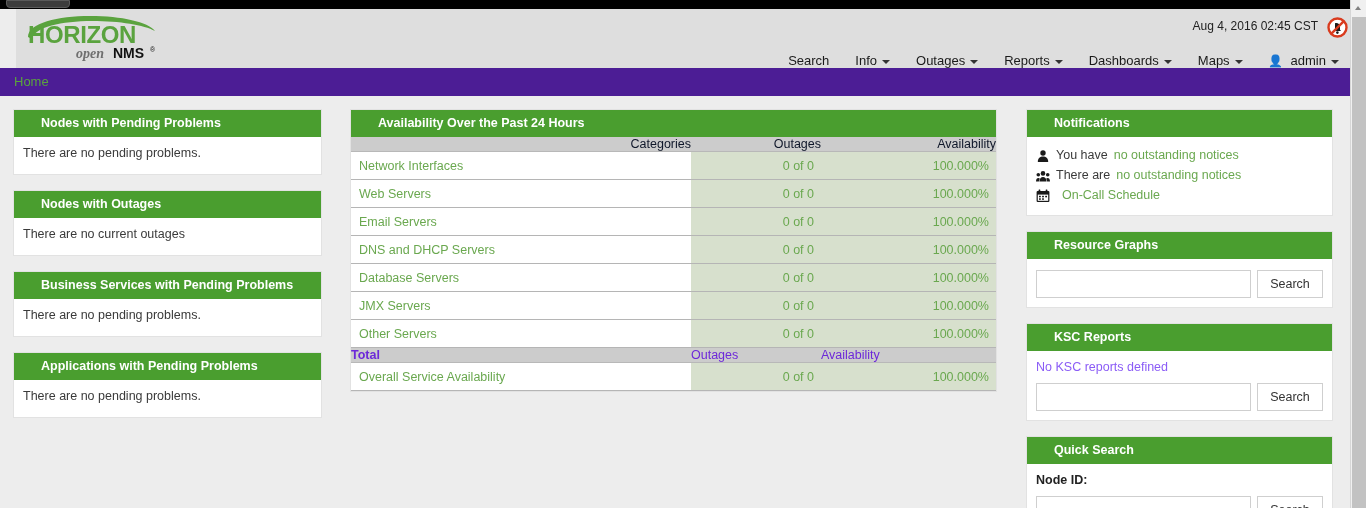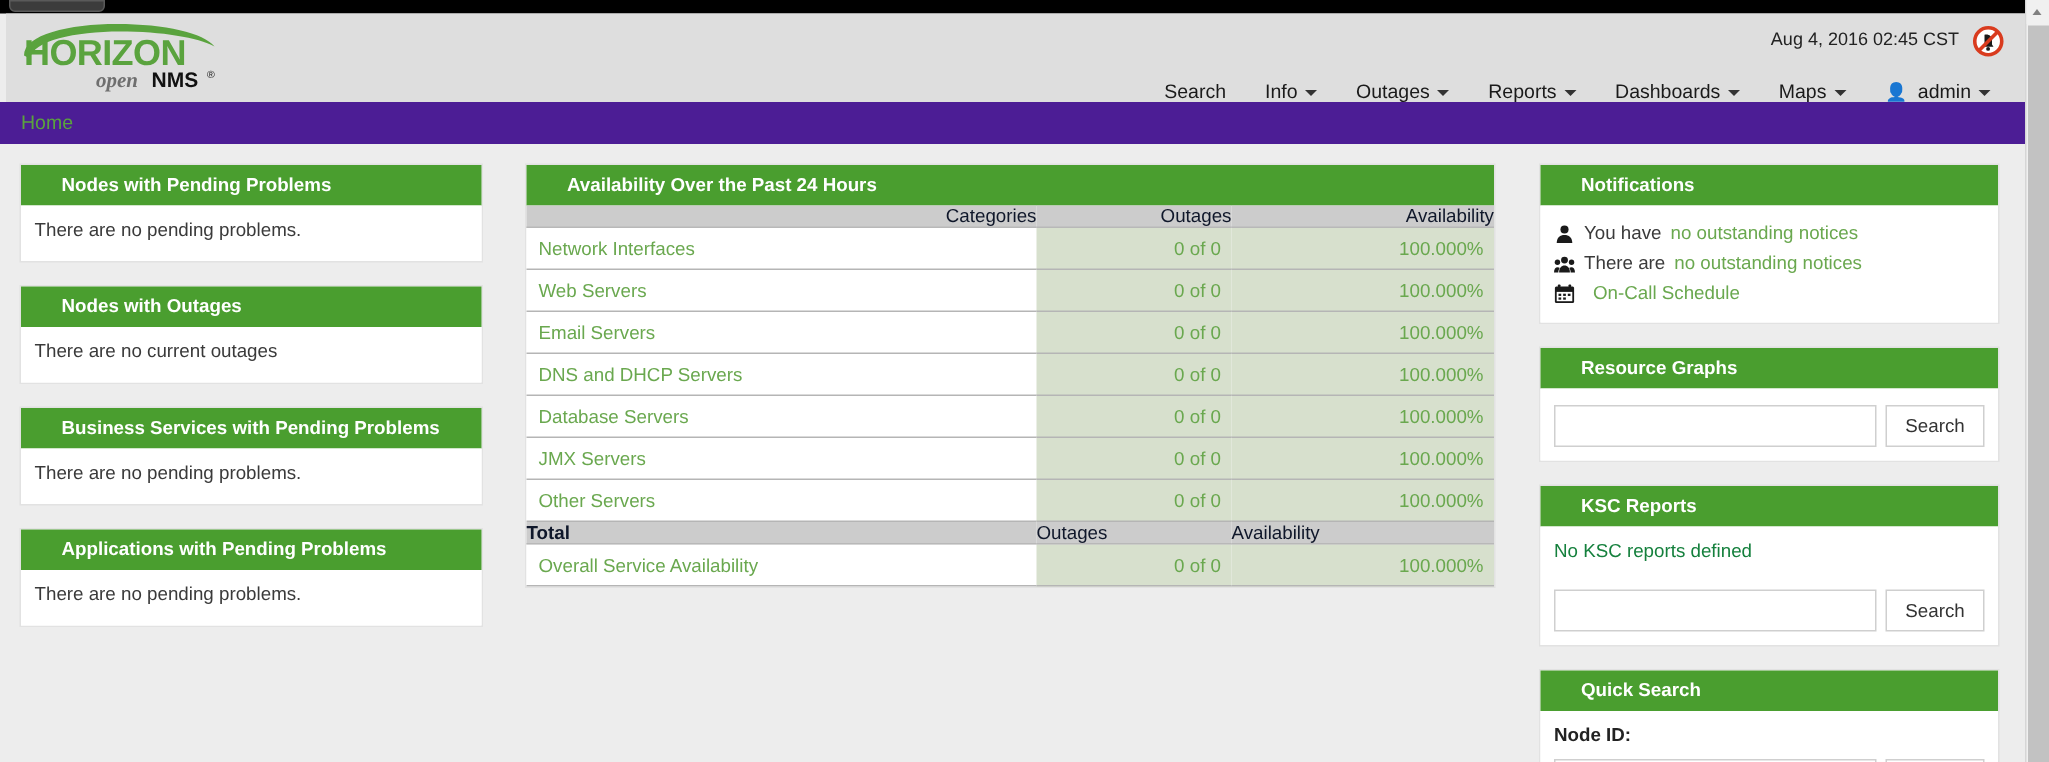--- a/index.html
+++ b/index.html
@@ -19,21 +19,21 @@
     background: #000;
   }
   .chrome-tab {
     position: absolute; left: 6px; top: 0px; width: 64px; height: 8px;
     background: #3c3c3c; border: 1px solid #5a5a5a;
     border-radius: 0 0 4px 4px;
   }
 
   
   .masthead {
-    position: absolute; left: 4px; top: 9px; width: 1350px; height: 59px;
+    position: absolute; left: 16px; top: 9px; width: 1350px; height: 59px;
     background: #dedede;
   }
   .logo {
     position: absolute; left: 8px; top: 6px; width: 140px; height: 48px;
   }
   .logo svg { display: block; }
 
   .datetime {
     position: absolute; right: 48px; top: 10px;
     font-size: 12px; color: #222; white-space: nowrap;
@@ -116,21 +116,21 @@
     color: #6aa84f; padding: 0 8px; cursor: pointer;
   }
   .data-row td.bar {
     width: 11px; background: #94c174; border-bottom: 1px solid #b5b5b5;
   }
   .data-row td.val {
     background: #d7e0cd; color: #6aa84f;
     text-align: right; padding: 0 7px;
   }
   .total-row th {
-    background: #cccccc; color: #0f172a;
+    background: #cccccc; color: #6d28d9;
     font-size: 12.5px; font-weight: bold; text-align: left;
     padding: 6px 8px 7px 8px;
     border-bottom: 1px solid #b8b8b8; border-top: 1px solid #b8b8b8;
   }
   .total-row th.light { font-weight: normal; }
   .total-row th.sp { padding: 0; }
 
   
   .notif-line {
     display: flex; align-items: center; gap: 6px;
@@ -147,21 +147,21 @@
     border: 1px solid #cfcfcf; background: #fff;
     font-family: "Liberation Sans", sans-serif; font-size: 12.5px;
     color: #333; padding: 0 6px; outline: none; border-radius: 0;
   }
   .search-btn {
     flex: 0 0 auto; height: 28px; min-width: 66px;
     border: 1px solid #cfcfcf; background: #fff;
     font-family: "Liberation Sans", sans-serif; font-size: 12.5px;
     color: #333; cursor: pointer; border-radius: 0;
   }
-  .ksc-note { font-size: 12.5px; color: #15803d; margin-bottom: 19px; }
+  .ksc-note { font-size: 12.5px; color: #8b5cf6; margin-bottom: 9px; }
   .node-label { font-size: 12.5px; font-weight: bold; color: #222; margin-bottom: 9px; }
 
   
   .scrollbar {
     position: absolute; right: 0; top: 0; width: 16px; height: 508px;
     background: #f0f0f0; border-left: 1px solid #d6d6d6;
   }
   .sb-up {
     position: absolute; left: 0; top: 0; width: 15px; height: 16px;
     background: #f0f0f0;

